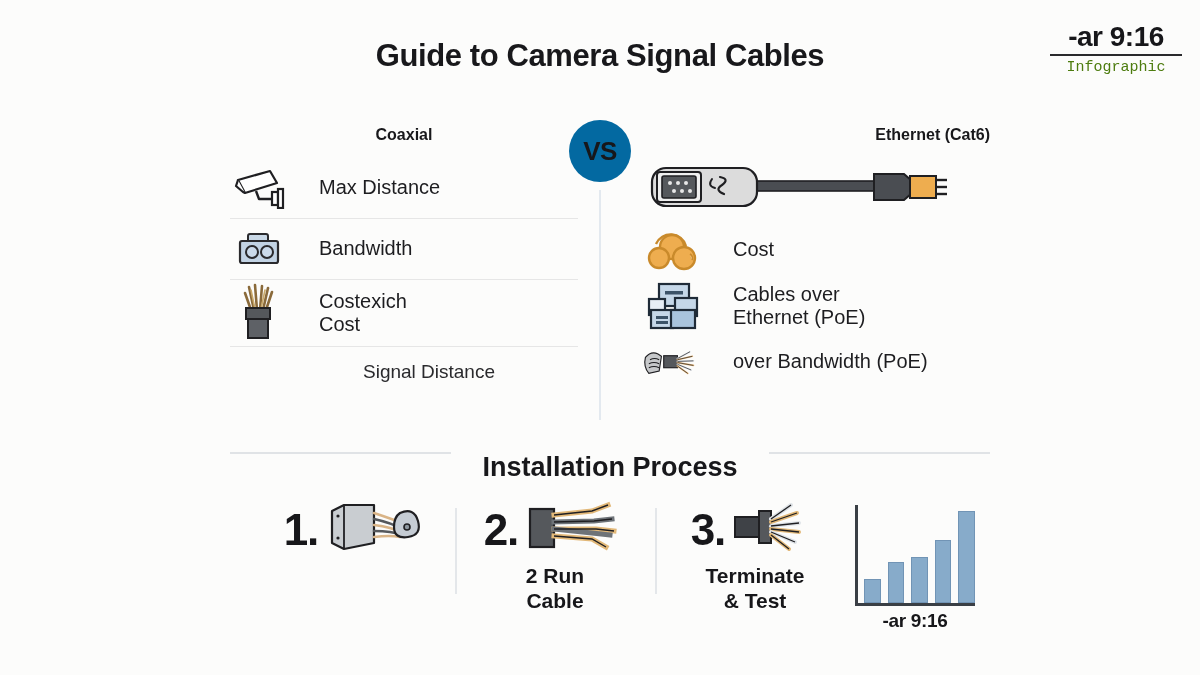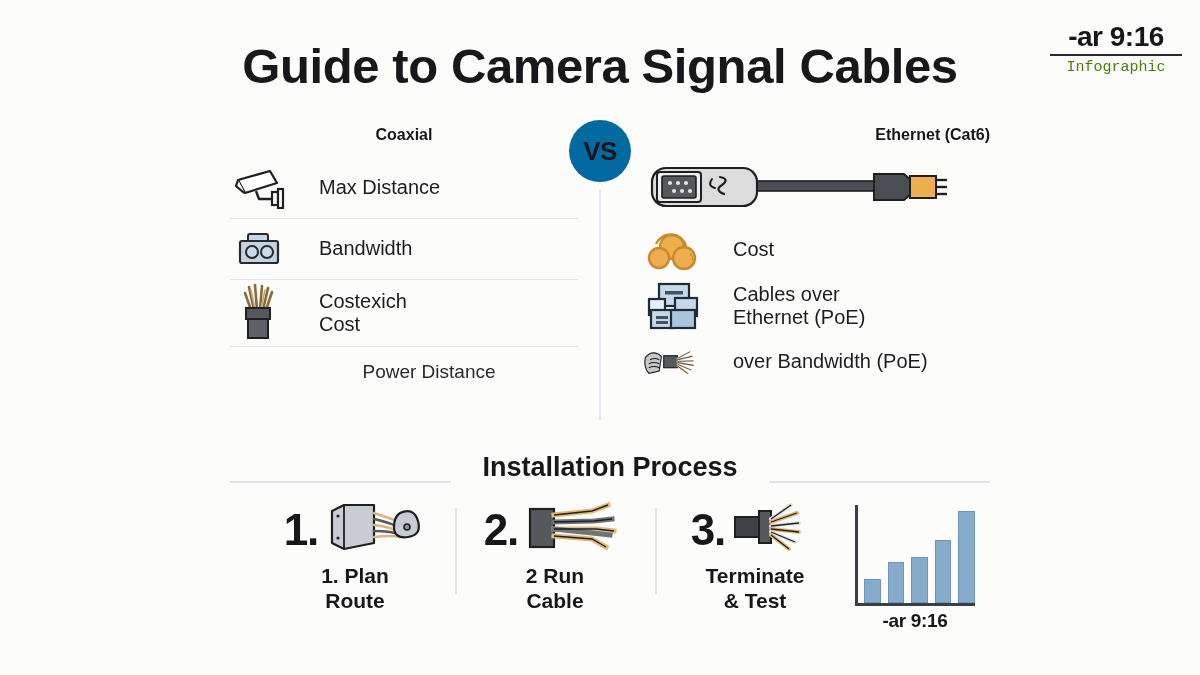--- a/index.html
+++ b/index.html
@@ -42,21 +42,21 @@
     line-height: 1.1;
     font-family: Liberation Mono, monospace;
   }
 
   .page-title {
     position: absolute;
     top: 38px;
     left: 0;
     width: 1200px;
     text-align: center;
-    font-size: 49px;
+    font-size: 31px;
     font-weight: bold;
     letter-spacing: -0.4px;
     color: #18181b;
   }
 
   
   .compare {
     position: absolute;
     top: 118px;
     left: 230px;
@@ -140,21 +140,21 @@
   .col-right .feature .ficon { width: 64px; flex: 0 0 64px; }
   .cable-art { margin: 2px 0 6px 4px; }
 
   
   .section-head {
     position: absolute;
     top: 452px;
     left: 230px;
     width: 760px;
     display: flex;
-    align-items: flex-end;
+    align-items: flex-start;
     gap: 31px;
   }
   .section-head .line {
     flex: 1;
     height: 2px;
     background: #e0e3e6;
   }
   .section-head .shtext {
     font-size: 27px;
     font-weight: bold;
@@ -304,21 +304,21 @@
         </svg>
       </span>
       <span class="flabel">
         <span>Costexich</span><br>
         <span>Cost</span>
       </span>
     </div>
 
     <div class="row-sep"></div>
 
-    <div class="footnote">Power Distance</div>
+    <div class="footnote">Signal Distance</div>
   </div>
 
   <div class="col col-right">
     <div class="col-head">Ethernet (Cat6)</div>
 
     <div class="cable-art">
       <svg width="310" height="50" viewBox="0 0 310 50">
         <rect x="110" y="19" width="120" height="10" fill="#4a4d52" stroke="#1f1f22" stroke-width="1.6"></rect>
         <rect x="6" y="6" width="105" height="38" rx="14" fill="#dcdcdc" stroke="#1f1f22" stroke-width="2.2"></rect>
         <rect x="11" y="10" width="44" height="30" rx="3" fill="#efefef" stroke="#1f1f22" stroke-width="2"></rect>
@@ -428,24 +428,20 @@
             <path d="M52 20 q18 4 28 10" stroke="#55585c"></path>
             <path d="M52 26 q18 2 28 8" stroke="#d9b487"></path>
             <path d="M52 32 q18 0 28 4" stroke="#55585c"></path>
             <path d="M52 38 q16 -2 26 0" stroke="#d9b487"></path>
           </g>
           <path d="M78 14 q14 -6 18 8 q4 14 -10 16 q-14 2 -14 -10 q0 -10 6 -14 Z" fill="#c5ccd4" stroke="#1f1f22" stroke-width="2.2"></path>
           <circle cx="85" cy="28" r="3" fill="#8d979f" stroke="#1f1f22" stroke-width="1.6"></circle>
         </svg>
       </span>
     </div>
-    <div class="step-label">
-      <span>1. Plan</span><br>
-      <span>Route</span>
-    </div>
   </div>
 
   <div class="step">
     <div class="step-top">
       <span class="step-num">2.</span>
       <span>
         <svg width="104" height="58" viewBox="0 0 104 58">
           <rect x="8" y="10" width="24" height="38" fill="#55585c" stroke="#1f1f22" stroke-width="2.2"></rect>
           <g stroke-width="5" fill="none" stroke-linecap="square">
             <path d="M32 16 L70 12 L86 6" stroke="#e2b878"></path>

